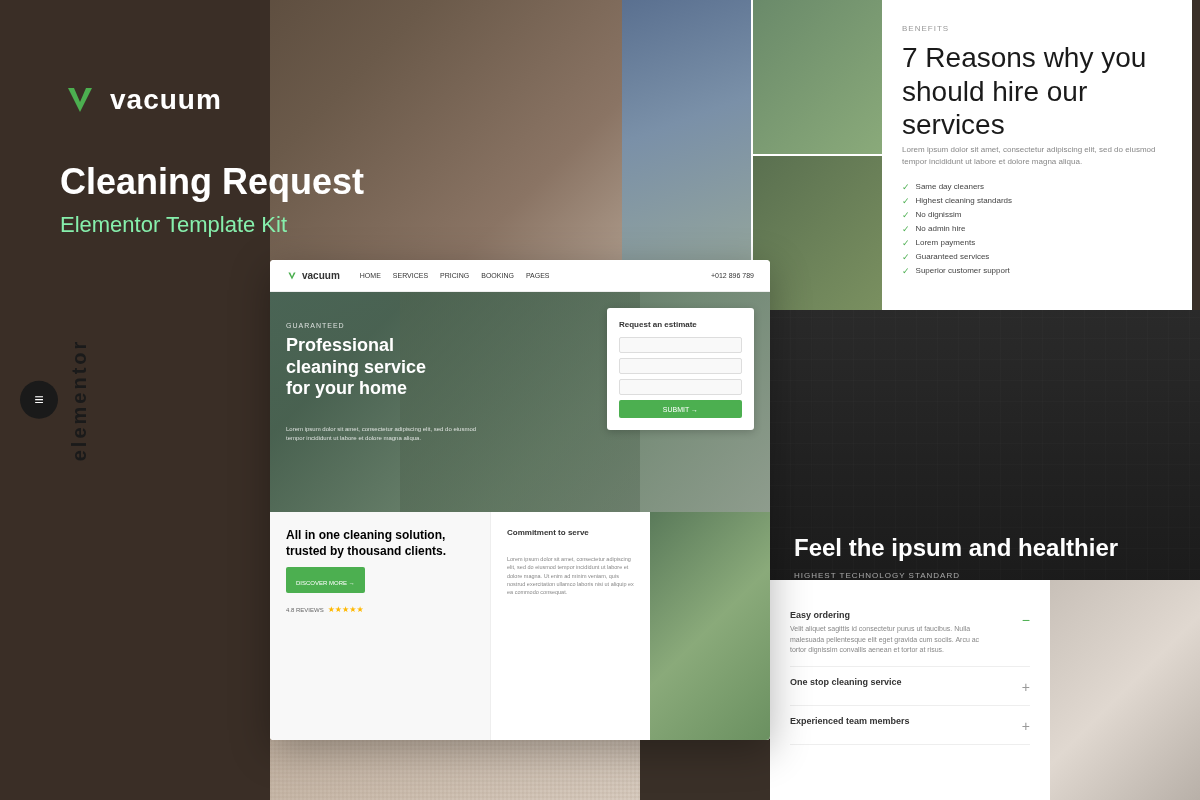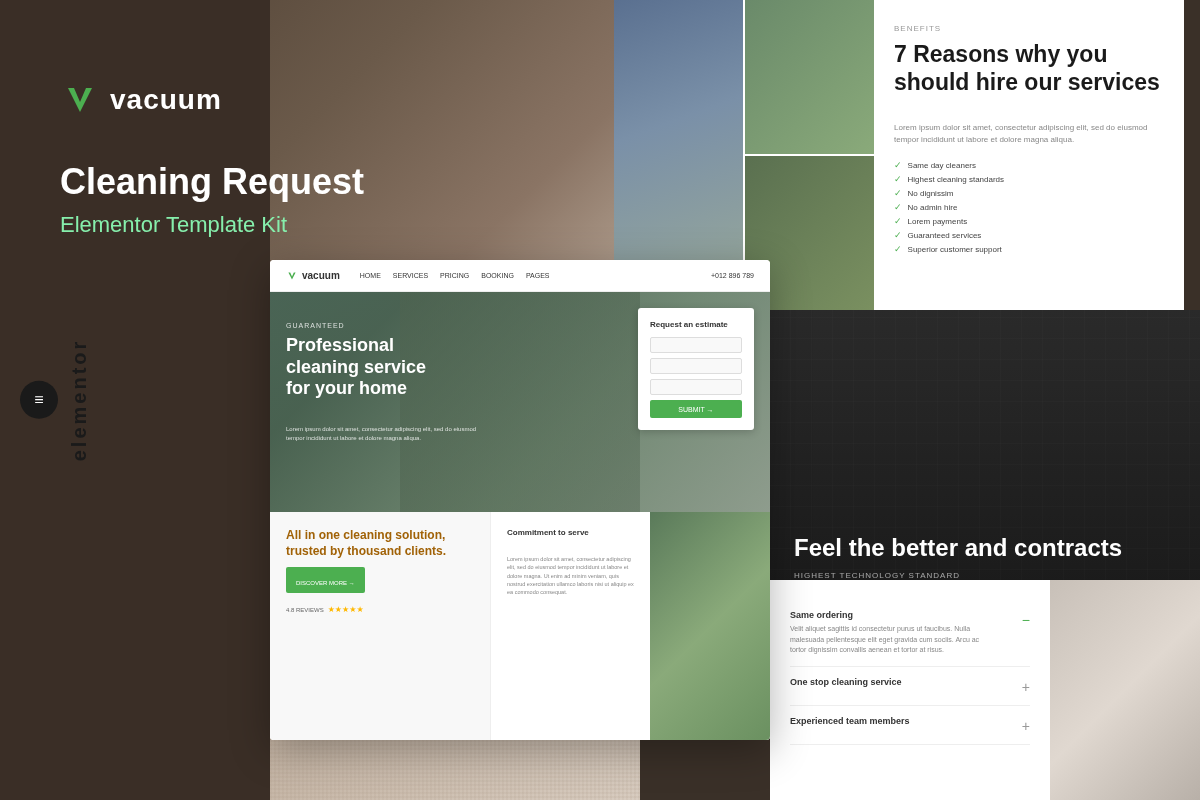--- a/index.html
+++ b/index.html
@@ -190,21 +190,21 @@
       color: rgba(255,255,255,0.8);
       line-height: 1.5;
       max-width: 200px;
     }
 
     
     .estimate-form {
       position: absolute;
       right: 16px;
       top: 16px;
-      width: 116px;
+      width: 147px;
       background: white;
       border-radius: 3px;
       padding: 12px;
       box-shadow: 0 2px 8px rgba(0,0,0,0.2);
       z-index: 3;
     }
 
     .form-title {
       font-size: 8px;
       font-weight: 700;
@@ -247,21 +247,21 @@
 
     .lower-left {
       flex: 1;
       padding: 16px;
       background: #f8f8f8;
     }
 
     .lower-title {
       font-size: 12px;
       font-weight: 700;
-      color: #a16207;
+      color: #000000;
       line-height: 1.3;
       margin-bottom: 8px;
     }
 
     .lower-btn {
       display: inline-block;
       padding: 4px 10px;
       background: #4CAF50;
       border-radius: 2px;
       margin-bottom: 12px;
@@ -315,21 +315,21 @@
 
     .lower-right-img {
       width: 100%;
       height: 100%;
       background: linear-gradient(135deg, #5a7a5a 0%, #8aaa7a 50%, #6a9060 100%);
     }
 
     
     .top-right-panel {
       position: absolute;
-      right: 16px;
+      right: 8px;
       top: 0;
       width: 570px;
       height: 310px;
       background: #ffffff;
       z-index: 3;
       display: flex;
       gap: 0;
       overflow: hidden;
     }
 
@@ -366,25 +366,25 @@
 
     .benefits-label {
       font-size: 8px;
       color: #999;
       text-transform: uppercase;
       letter-spacing: 1px;
       margin-bottom: 8px;
     }
 
     .benefits-title {
-      font-size: 23px;
-      font-weight: 700;
+      font-size: 28px;
+      font-weight: 400;
       color: #1a1a1a;
       line-height: 1.2;
-      margin-bottom: 26px;
+      margin-bottom: 2px;
     }
 
     .benefits-desc {
       font-size: 8px;
       color: #888;
       line-height: 1.5;
       margin-bottom: 12px;
     }
 
     .benefits-list {
@@ -643,31 +643,31 @@
 <div class="bottom-right-panel">
   <div class="dark-panel-bg">
 
     <div style="position:absolute; inset:0; background: linear-gradient(180deg, #2a2a2a 0%, #1a1a1a 60%, #111 100%);">
 
       <div style="position:absolute; inset:0; opacity:0.3; background-image: repeating-linear-gradient(0deg, transparent, transparent 20px, rgba(255,255,255,0.05) 20px, rgba(255,255,255,0.05) 21px), repeating-linear-gradient(90deg, transparent, transparent 20px, rgba(255,255,255,0.05) 20px, rgba(255,255,255,0.05) 21px);"></div>
     </div>
   </div>
   <div class="dark-panel-content">
     <div class="dark-panel-title">
-      <span>Feel the better and contracts</span><br>
+      <span>Feel the ipsum and healthier</span><br>
     </div>
     <div class="dark-panel-badge">HIGHEST TECHNOLOGY STANDARD</div>
   </div>
 </div>
 
 <div class="faq-section">
   <div class="faq-content">
     <div class="faq-item">
       <div>
-        <div class="faq-title-text">Same ordering</div>
+        <div class="faq-title-text">Easy ordering</div>
         <div class="faq-desc-text">Velit aliquet sagittis id consectetur purus ut faucibus. Nulla malesuada pellentesque elit eget gravida cum sociis. Arcu ac tortor dignissim convallis aenean et tortor at risus.</div>
       </div>
       <span class="faq-icon">−</span>
     </div>
     <div class="faq-item">
       <div>
         <div class="faq-title-text">One stop cleaning service</div>
       </div>
       <span class="faq-icon" style="color:#999;">+</span>
     </div>

